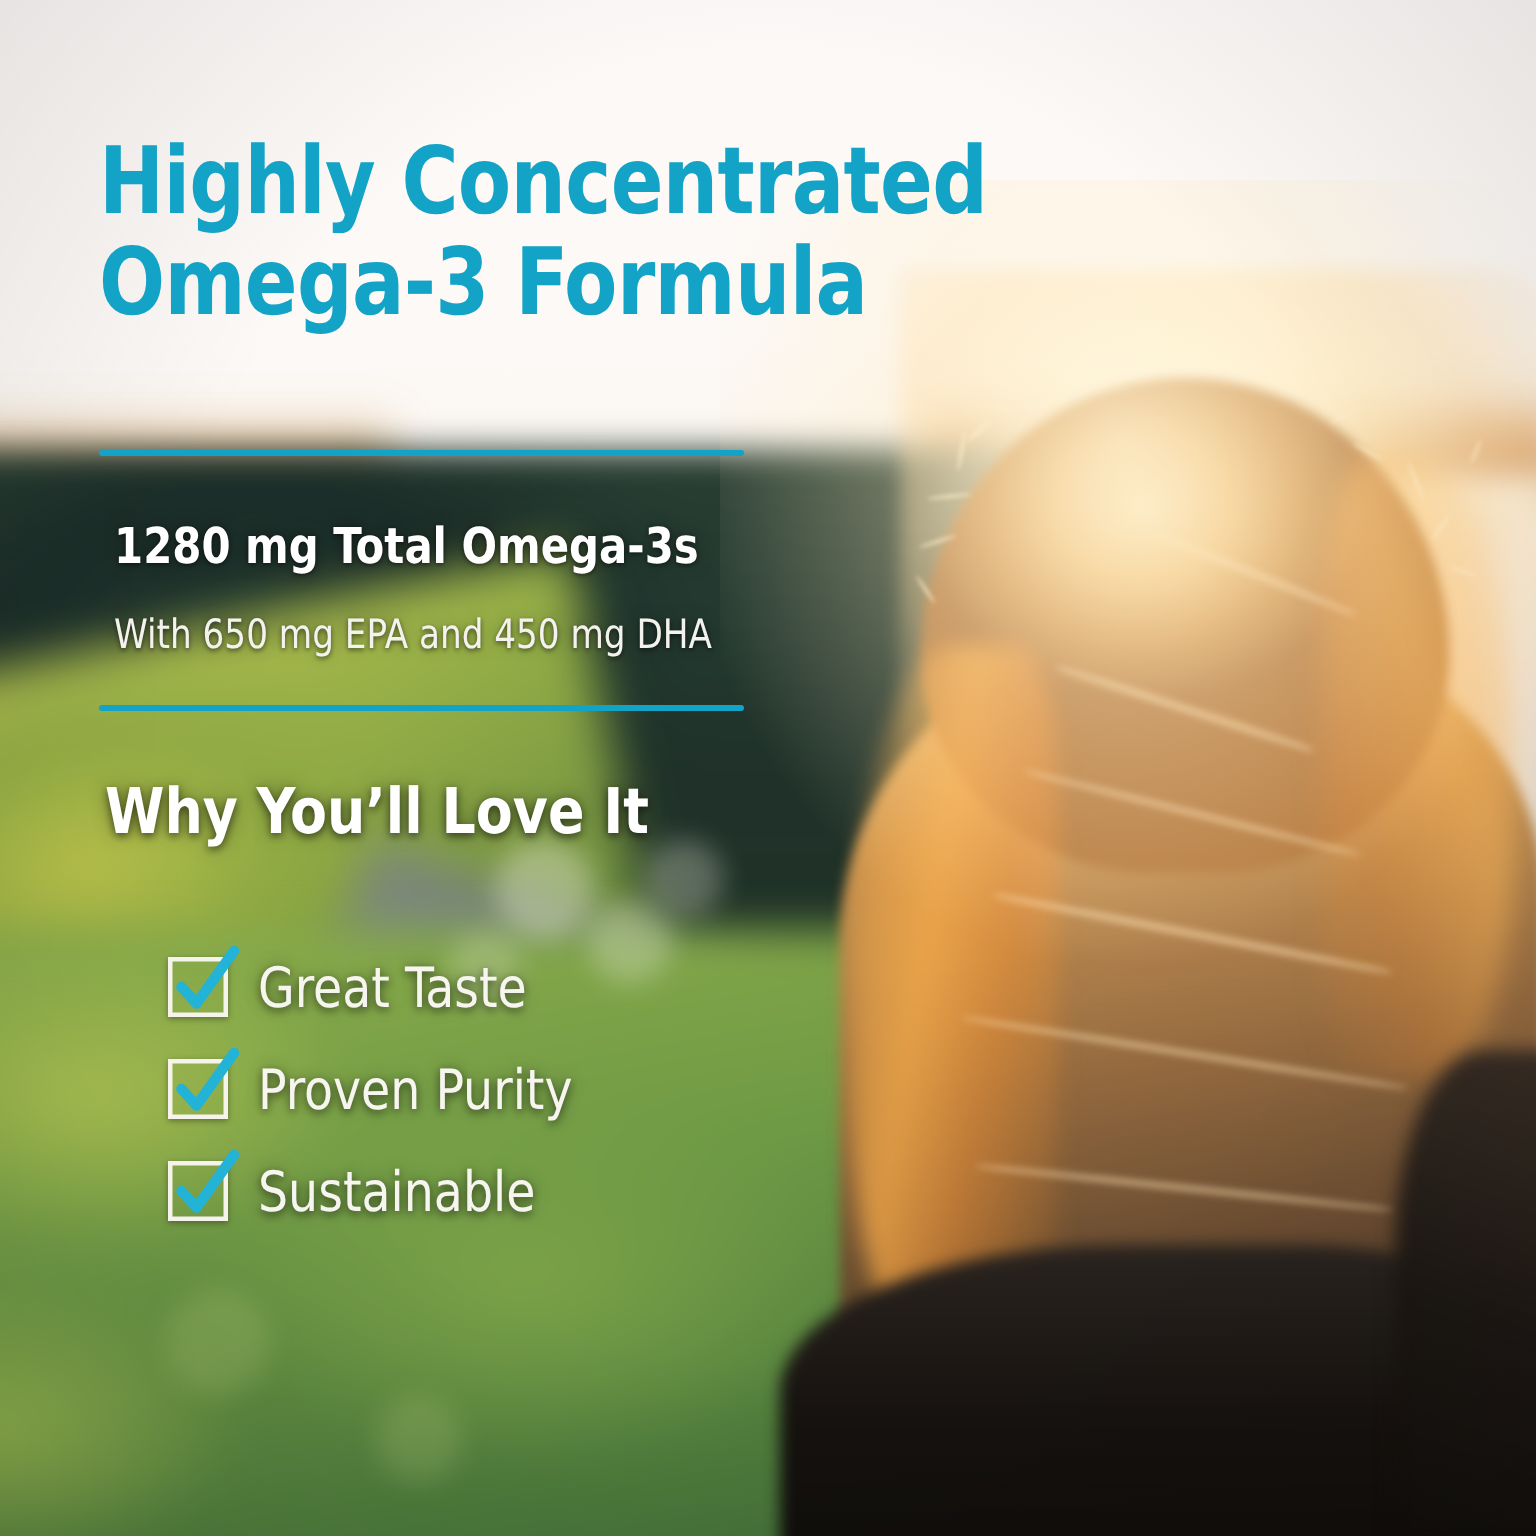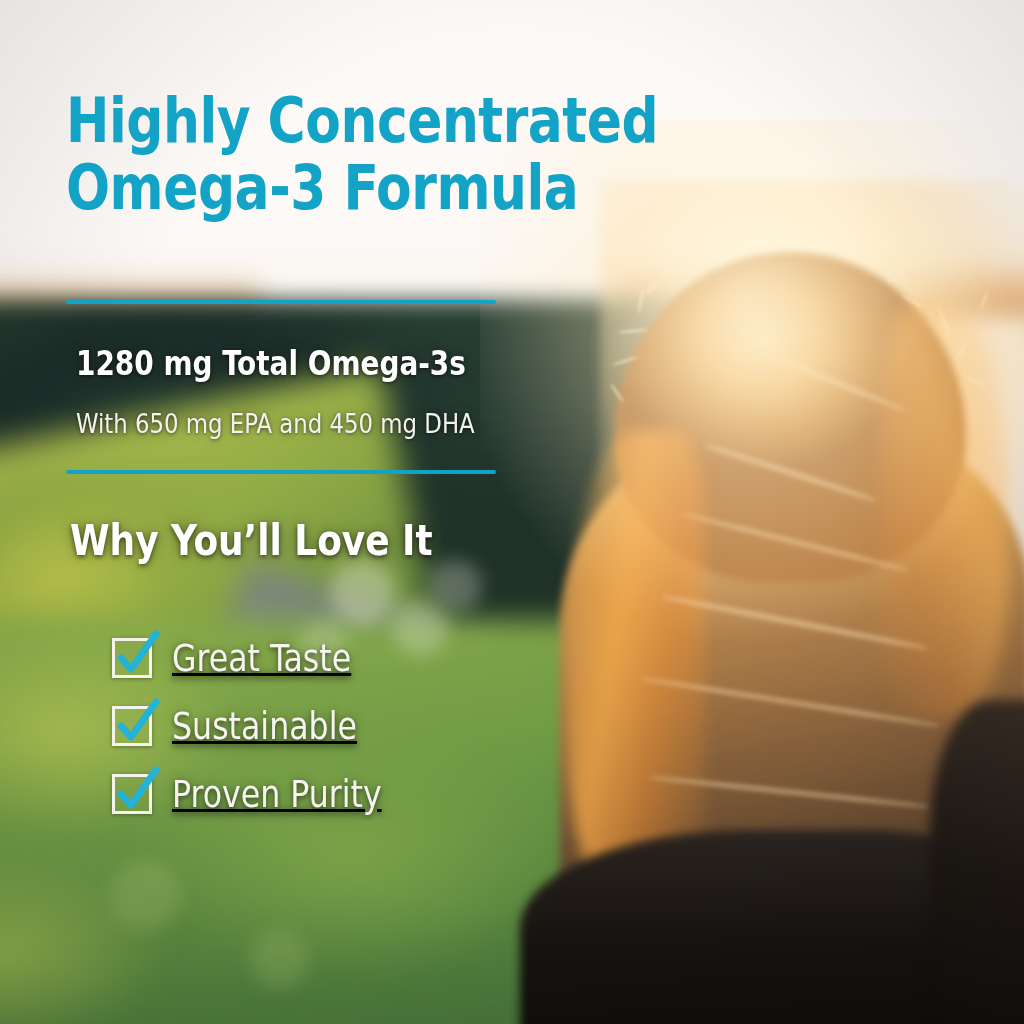--- a/index.html
+++ b/index.html
@@ -239,21 +239,20 @@
     text-shadow:0 2px 6px rgba(0,0,0,.55), 0 0 14px rgba(0,0,0,.35);
   }
 
   .checklist { position:absolute; left:112px; top:624px; width:560px; }
 
   .check-row {
     position:relative;
     height:68px;
     display:flex;
     align-items:center;
-    text-decoration:underline;
   }
 
   .checkbox {
     position:relative;
     width:40px; height:40px;
     flex:0 0 40px;
     border:3px solid #f6f3ec;
     background:transparent;
     box-shadow:0 1px 4px rgba(0,0,0,.35);
   }
@@ -357,27 +356,27 @@
         <span class="check-label">Great Taste</span>
       </div>
 
 
       <div class="check-row">
         <span class="checkbox">
           <svg viewBox="0 0 56 56" aria-hidden="true">
             <path d="M11 31 L21 42 L46 7" fill="none" stroke="#22B3D6" stroke-width="7" stroke-linecap="round" stroke-linejoin="round"></path>
           </svg>
         </span>
-        <span class="check-label">Sustainable</span>
+        <span class="check-label">Proven Purity</span>
       </div>
 
       <div class="check-row">
         <span class="checkbox">
           <svg viewBox="0 0 56 56" aria-hidden="true">
             <path d="M11 31 L21 42 L46 7" fill="none" stroke="#22B3D6" stroke-width="7" stroke-linecap="round" stroke-linejoin="round"></path>
           </svg>
         </span>
-        <span class="check-label">Proven Purity</span>
+        <span class="check-label">Sustainable</span>
       </div>
 
     </div>
   </div>
 </div>
 
 </body></html>

